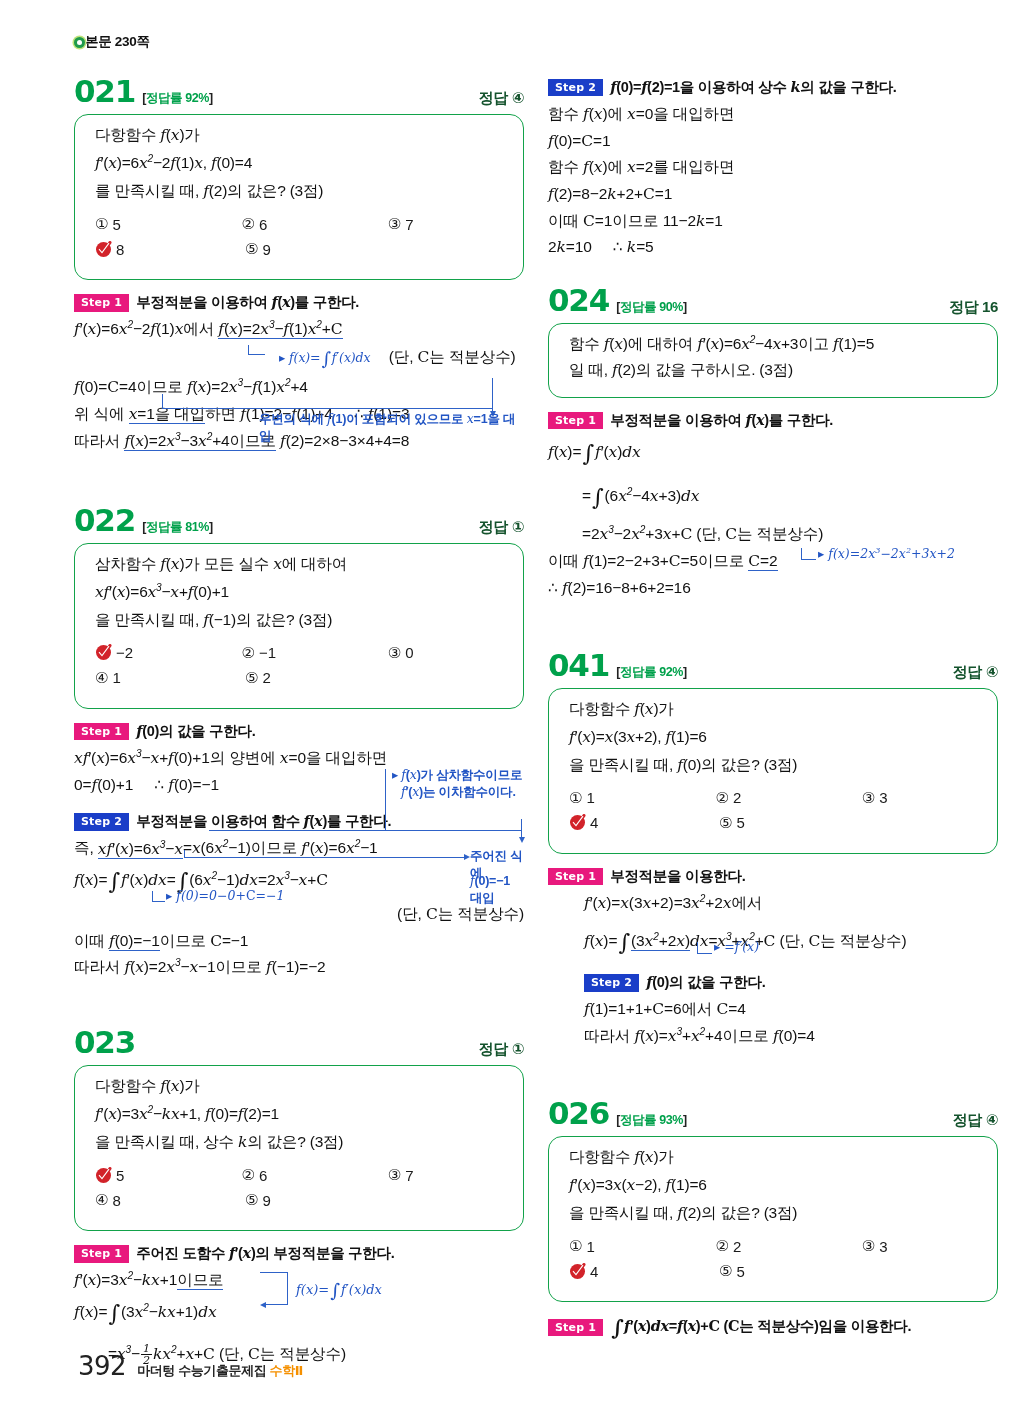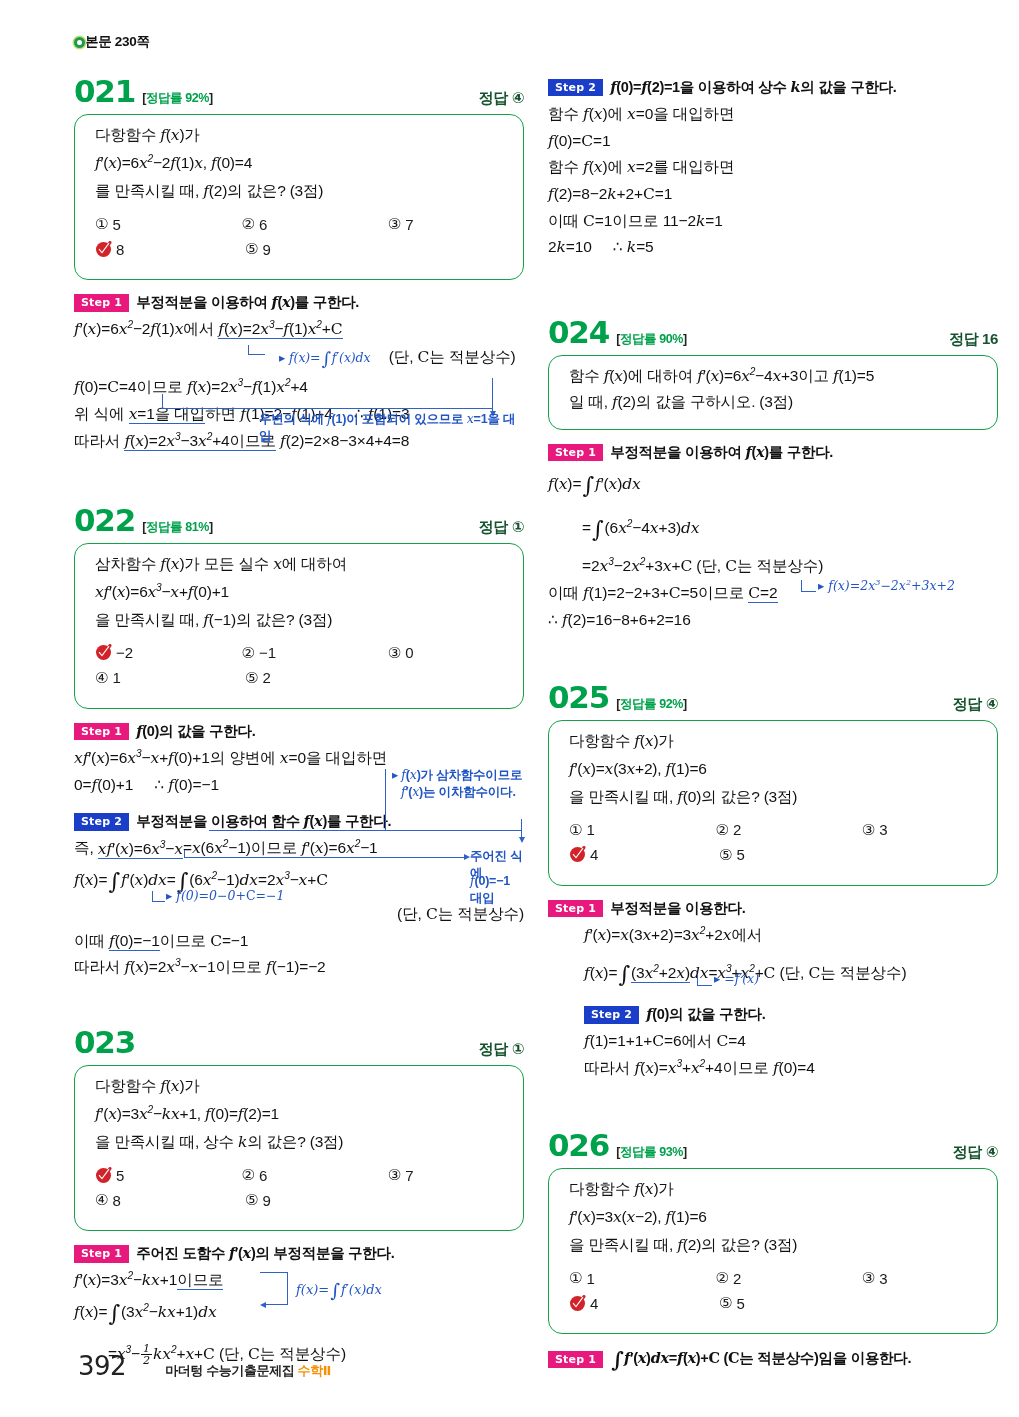--- a/index.html
+++ b/index.html
@@ -227,21 +227,20 @@
     display: flex; align-items: baseline; gap: 11px;
   }
   .footer-page {
     font-family: "DejaVu Sans", sans-serif;
     font-size: 26px; font-weight: normal; color: #222;
     letter-spacing: -0.5px;
   }
   .footer-text {
     font-size: 13px; font-weight: bold; color: #222;
     letter-spacing: -0.4px;
-    margin-left: 28px;
   }
   .footer-sub { color: #f59000; font-weight: bold; }
 </style>
 </head>
 <body>
 
 <div class="page">
 
   <div class="top-ref">
     <span class="ref-bullet"></span>
@@ -490,21 +489,21 @@
         <span><span class="m">f</span>(0)=<span class="m">f</span>(2)=1을 이용하여 상수 <span class="m">k</span>의 값을 구한다.</span>
       </div>
       <div class="sol-line">함수 <span class="m">f</span>(<span class="m">x</span>)에 <span class="m">x</span>=0을 대입하면</div>
       <div class="sol-line"><span class="m">f</span>(0)=<span class="mr">C</span>=1</div>
       <div class="sol-line">함수 <span class="m">f</span>(<span class="m">x</span>)에 <span class="m">x</span>=2를 대입하면</div>
       <div class="sol-line"><span class="m">f</span>(2)=8−2<span class="m">k</span>+2+<span class="mr">C</span>=1</div>
       <div class="sol-line">이때 <span class="mr">C</span>=1이므로 11−2<span class="m">k</span>=1</div>
       <div class="sol-line">2<span class="m">k</span>=10 &nbsp;&nbsp;&nbsp; ∴ <span class="m">k</span>=5</div>
     </div>
 
-    <div style="margin-top:56px;">
+    <div style="margin-top:24px;">
       <div class="prob-head">
         <span class="prob-num">024</span>
         <span class="prob-rate"><span class="brk">[</span>정답률 <span>90%</span><span class="brk">]</span></span>
         <span class="prob-answer"><span>정답</span> <span>16</span></span>
       </div>
 
       <div class="qbox">
         <div class="q-line">함수 <span class="m">f</span>(<span class="m">x</span>)에 대하여 <span class="m">f</span>′(<span class="m">x</span>)=6<span class="m">x</span><sup class="p">2</sup>−4<span class="m">x</span>+3이고 <span class="m">f</span>(1)=5</div>
         <div class="q-line">일 때, <span class="m">f</span>(2)의 값을 구하시오. (3점)</div>
       </div>
@@ -520,21 +519,21 @@
         <div class="sol-line sol-indent" style="margin-top:5px;">=2<span class="m">x</span><sup class="p">3</sup>−2<span class="m">x</span><sup class="p">2</sup>+3<span class="m">x</span>+<span class="mr">C</span> (단, <span class="mr">C</span>는 적분상수)</div>
         <div class="sol-line">이때 <span class="m">f</span>(1)=2−2+3+<span class="mr">C</span>=5이므로 <span class="uline"><span class="mr">C</span>=2</span></div>
         <div class="sol-line">∴ <span class="m">f</span>(2)=16−8+6+2=16</div>
         <span class="hook abs" style="left:253px;top:114px;width:14px;height:11px;"></span>
         <div class="note-math abs" style="left:270px;top:111px;font-size:12.5px;">▸ <span class="m">f</span>(<span class="m">x</span>)=2<span class="m">x</span><sup class="p">3</sup>−2<span class="m">x</span><sup class="p">2</sup>+3<span class="m">x</span>+2</div>
       </div>
     </div>
 
     <div style="margin-top:48px;">
       <div class="prob-head">
-        <span class="prob-num">025</span>
+        <span class="prob-num">041</span>
         <span class="prob-rate"><span class="brk">[</span>정답률 <span>92%</span><span class="brk">]</span></span>
         <span class="prob-answer"><span>정답</span> <span>④</span></span>
       </div>
 
       <div class="qbox">
         <div class="q-line">다항함수 <span class="m">f</span>(<span class="m">x</span>)가</div>
         <div class="q-line q-center"><span class="m">f</span>′(<span class="m">x</span>)=<span class="m">x</span>(3<span class="m">x</span>+2), <span class="m">f</span>(1)=6</div>
         <div class="q-line">을 만족시킬 때, <span class="m">f</span>(0)의 값은? (3점)</div>
         <div class="choices">
           <div class="choice-row">

